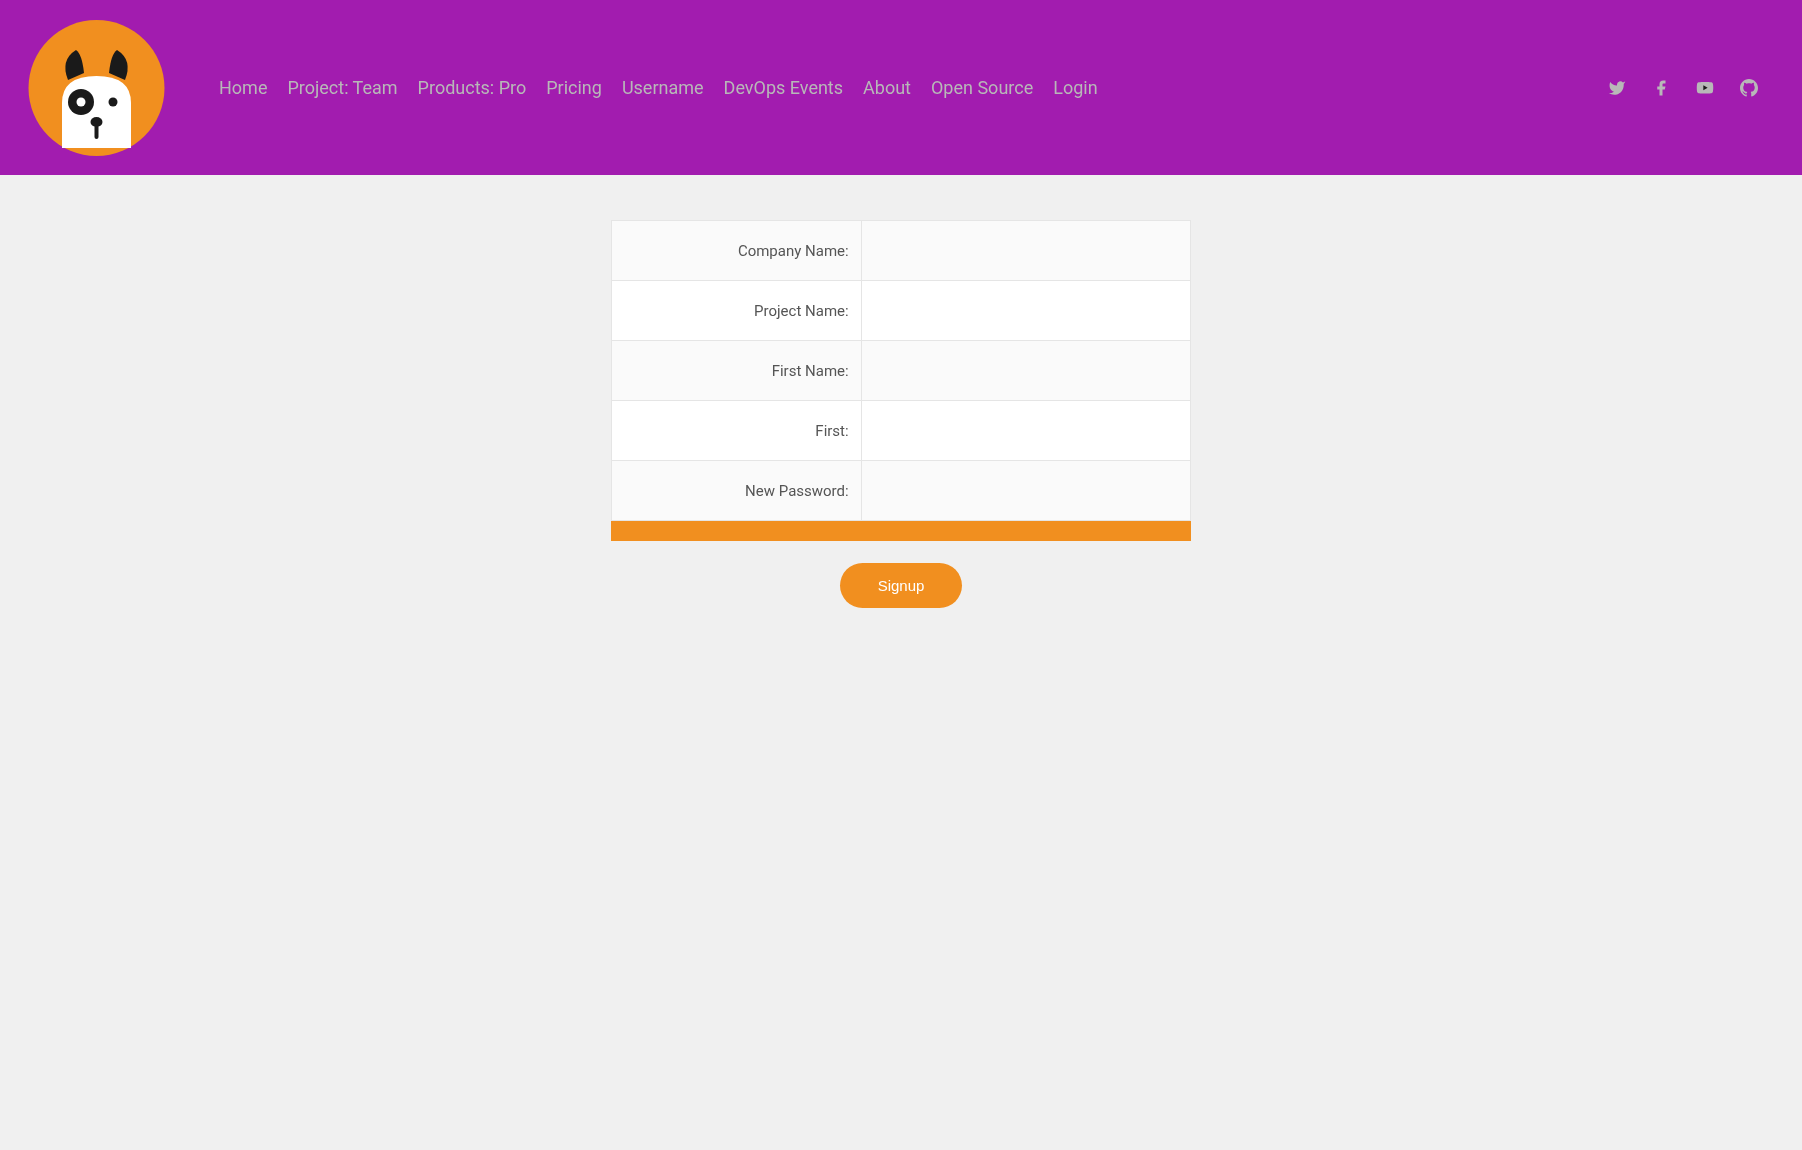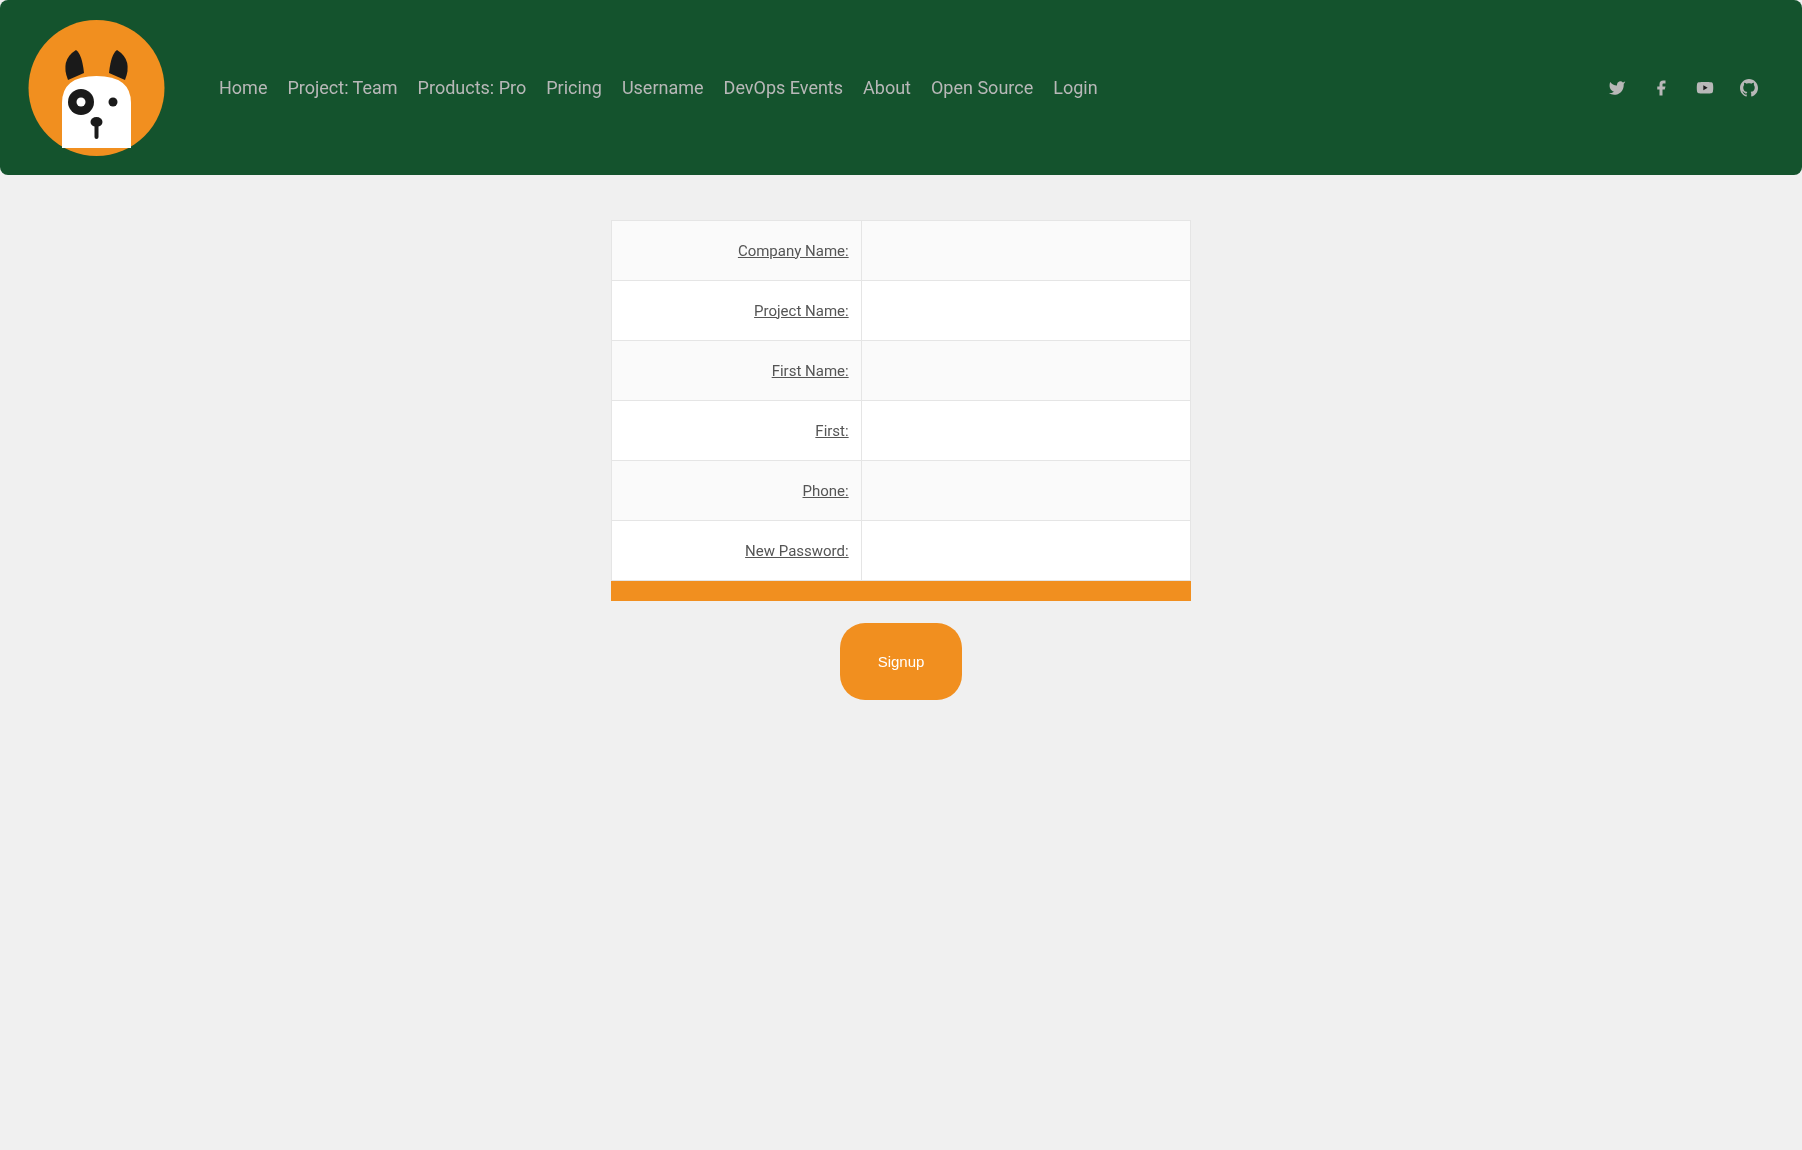--- a/index.html
+++ b/index.html
@@ -6,26 +6,25 @@
       margin: 0;
       padding: 0;
       box-sizing: border-box;
     }
     body {
       font-family: -apple-system, BlinkMacSystemFont, "Segoe UI", Roboto, "Helvetica Neue", Arial, sans-serif;
       background-color: #f0f0f0;
       min-height: 100vh;
     }
     .header {
-      background-color: #14532d;
+      background-color: #a21caf;
       display: flex;
       align-items: center;
       padding: 0 24px;
       height: 175px;
-      border-radius: 8px;
     }
     .logo {
       width: 145px;
       height: 140px;
       flex-shrink: 0;
     }
     .nav {
       display: flex;
       align-items: center;
       margin-left: 50px;
@@ -79,21 +78,20 @@
     }
     .form-table td {
       padding: 20px 12px;
     }
     .label-cell {
       width: 250px;
       text-align: right;
       color: #555;
       font-size: 15px;
       border-right: 1px solid #e5e5e5;
-      text-decoration: underline;
     }
     .input-cell {
       width: 330px;
     }
     .input-cell input {
       width: 100%;
       border: none;
       background: transparent;
       font-size: 15px;
       outline: none;
@@ -102,21 +100,21 @@
       width: 580px;
       height: 20px;
       background-color: #f18f1f;
     }
     .signup-btn {
       margin-top: 22px;
       background-color: #f18f1f;
       color: #fff;
       border: none;
       border-radius: 25px;
-      padding: 30px 38px;
+      padding: 14px 38px;
       font-size: 15px;
       cursor: pointer;
     }
   </style>
 </head>
 <body>
 
 <header class="header">
   <div class="logo">
     <svg viewBox="0 0 145 140">
@@ -180,24 +178,20 @@
     </tr>
     <tr>
       <td class="label-cell">First Name:</td>
       <td class="input-cell"><input type="text" style=""></td>
     </tr>
     <tr>
       <td class="label-cell">First:</td>
       <td class="input-cell"><input type="email" style=""></td>
     </tr>
     <tr>
-      <td class="label-cell">Phone:</td>
-      <td class="input-cell"><input type="tel" style=""></td>
-    </tr>
-    <tr>
       <td class="label-cell">New Password:</td>
       <td class="input-cell"><input type="password" style=""></td>
     </tr>
   </tbody>
     </table>
   <div class="orange-bar"></div>
   <button class="signup-btn">Signup</button>
 </main>
 
 </body></html>

